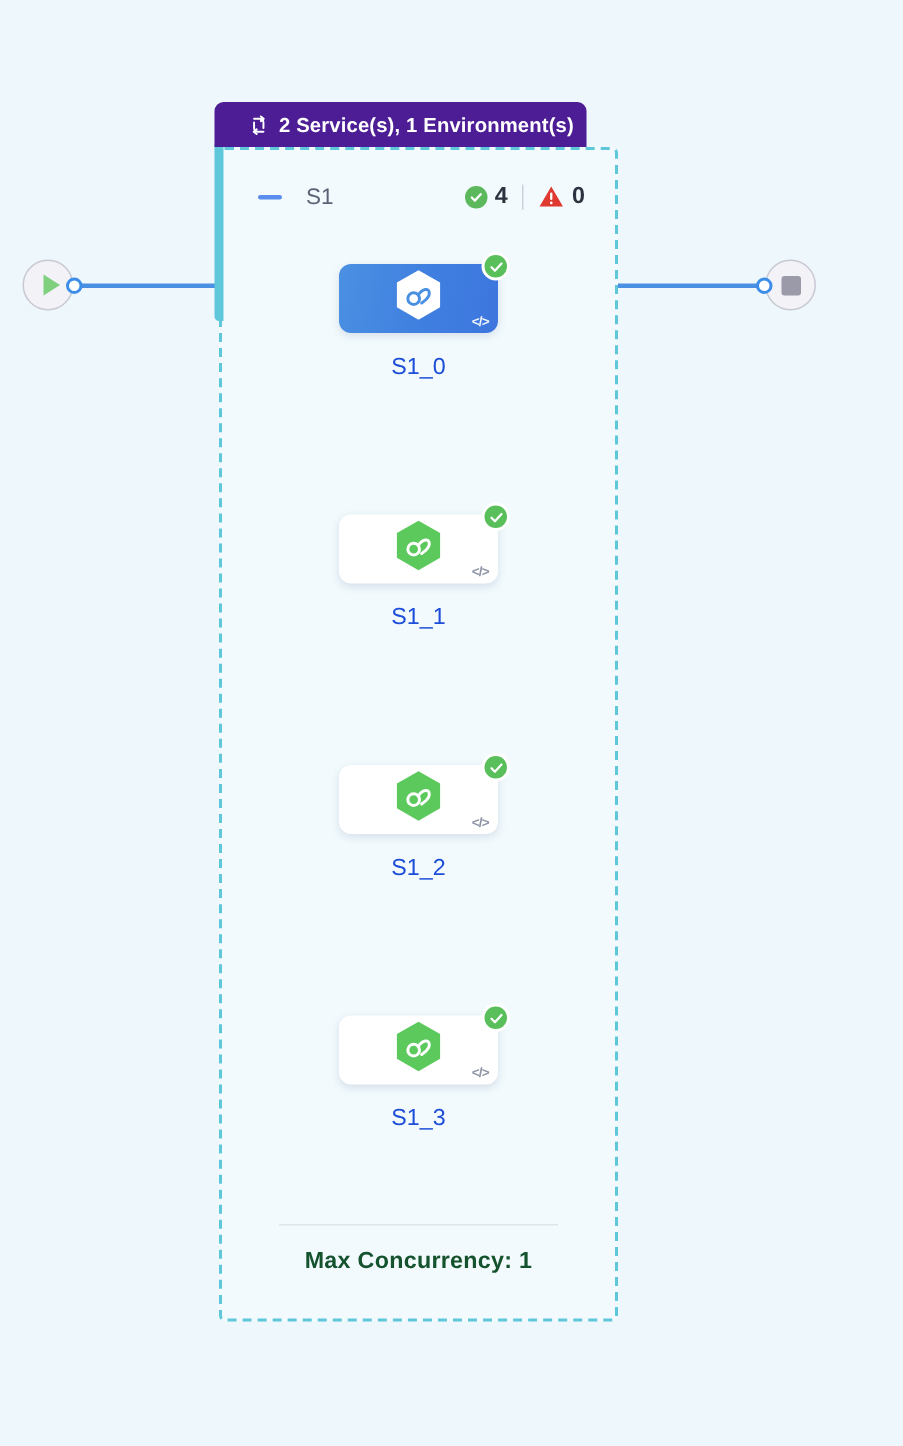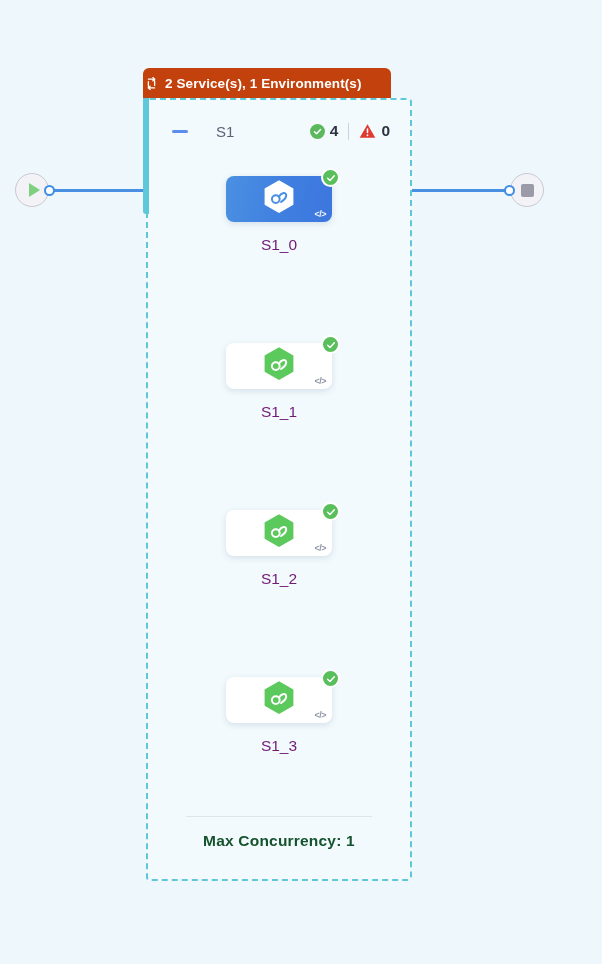--- a/index.html
+++ b/index.html
@@ -88,25 +88,25 @@
     border-radius: 4px;
     background: #f2fafd;
   }
 
   
   #group-header {
     position: absolute;
     left: 143px;
     top: 68px;
     height: 30px;
-    background: #c2410c;
+    background: #4c1d95;
     border-radius: 6px 6px 0 0;
     display: flex;
     align-items: center;
-    padding: 0 12px 0 1px;
+    padding: 0 12px 0 22px;
     box-sizing: border-box;
     z-index: 4;
   }
   #group-header .hdr-label {
     color: #ffffff;
     font-size: 13.5px;
     font-weight: bold;
     letter-spacing: 0.1px;
     margin-left: 6px;
     white-space: nowrap;
@@ -128,21 +128,20 @@
   
   #service-row {
     position: absolute;
     left: 172px;
     top: 118px;
     width: 218px;
     height: 26px;
     display: flex;
     align-items: center;
     z-index: 6;
-    gap: 12px;
   }
   .collapse-icon {
     width: 16px;
     height: 3px;
     background: #5b8def;
     border-radius: 2px;
     flex: 0 0 auto;
   }
   .service-name {
     margin-left: 16px;
@@ -201,21 +200,21 @@
   .node-card.blue {
     background: linear-gradient(100deg, #4a90e2 0%, #3f7fe0 55%, #3d76de 100%);
   }
   .node-card.white {
     background: #ffffff;
   }
   .node-label {
     margin-top: 14px;
     text-align: center;
     font-size: 15.5px;
-    color: #701a75;
+    color: #1d4ed8;
   }
   .status-badge {
     position: absolute;
     right: -8px;
     top: -8px;
     width: 19px;
     height: 19px;
     border-radius: 50%;
     background: #58bf5a;
     border: 2px solid #ffffff;

